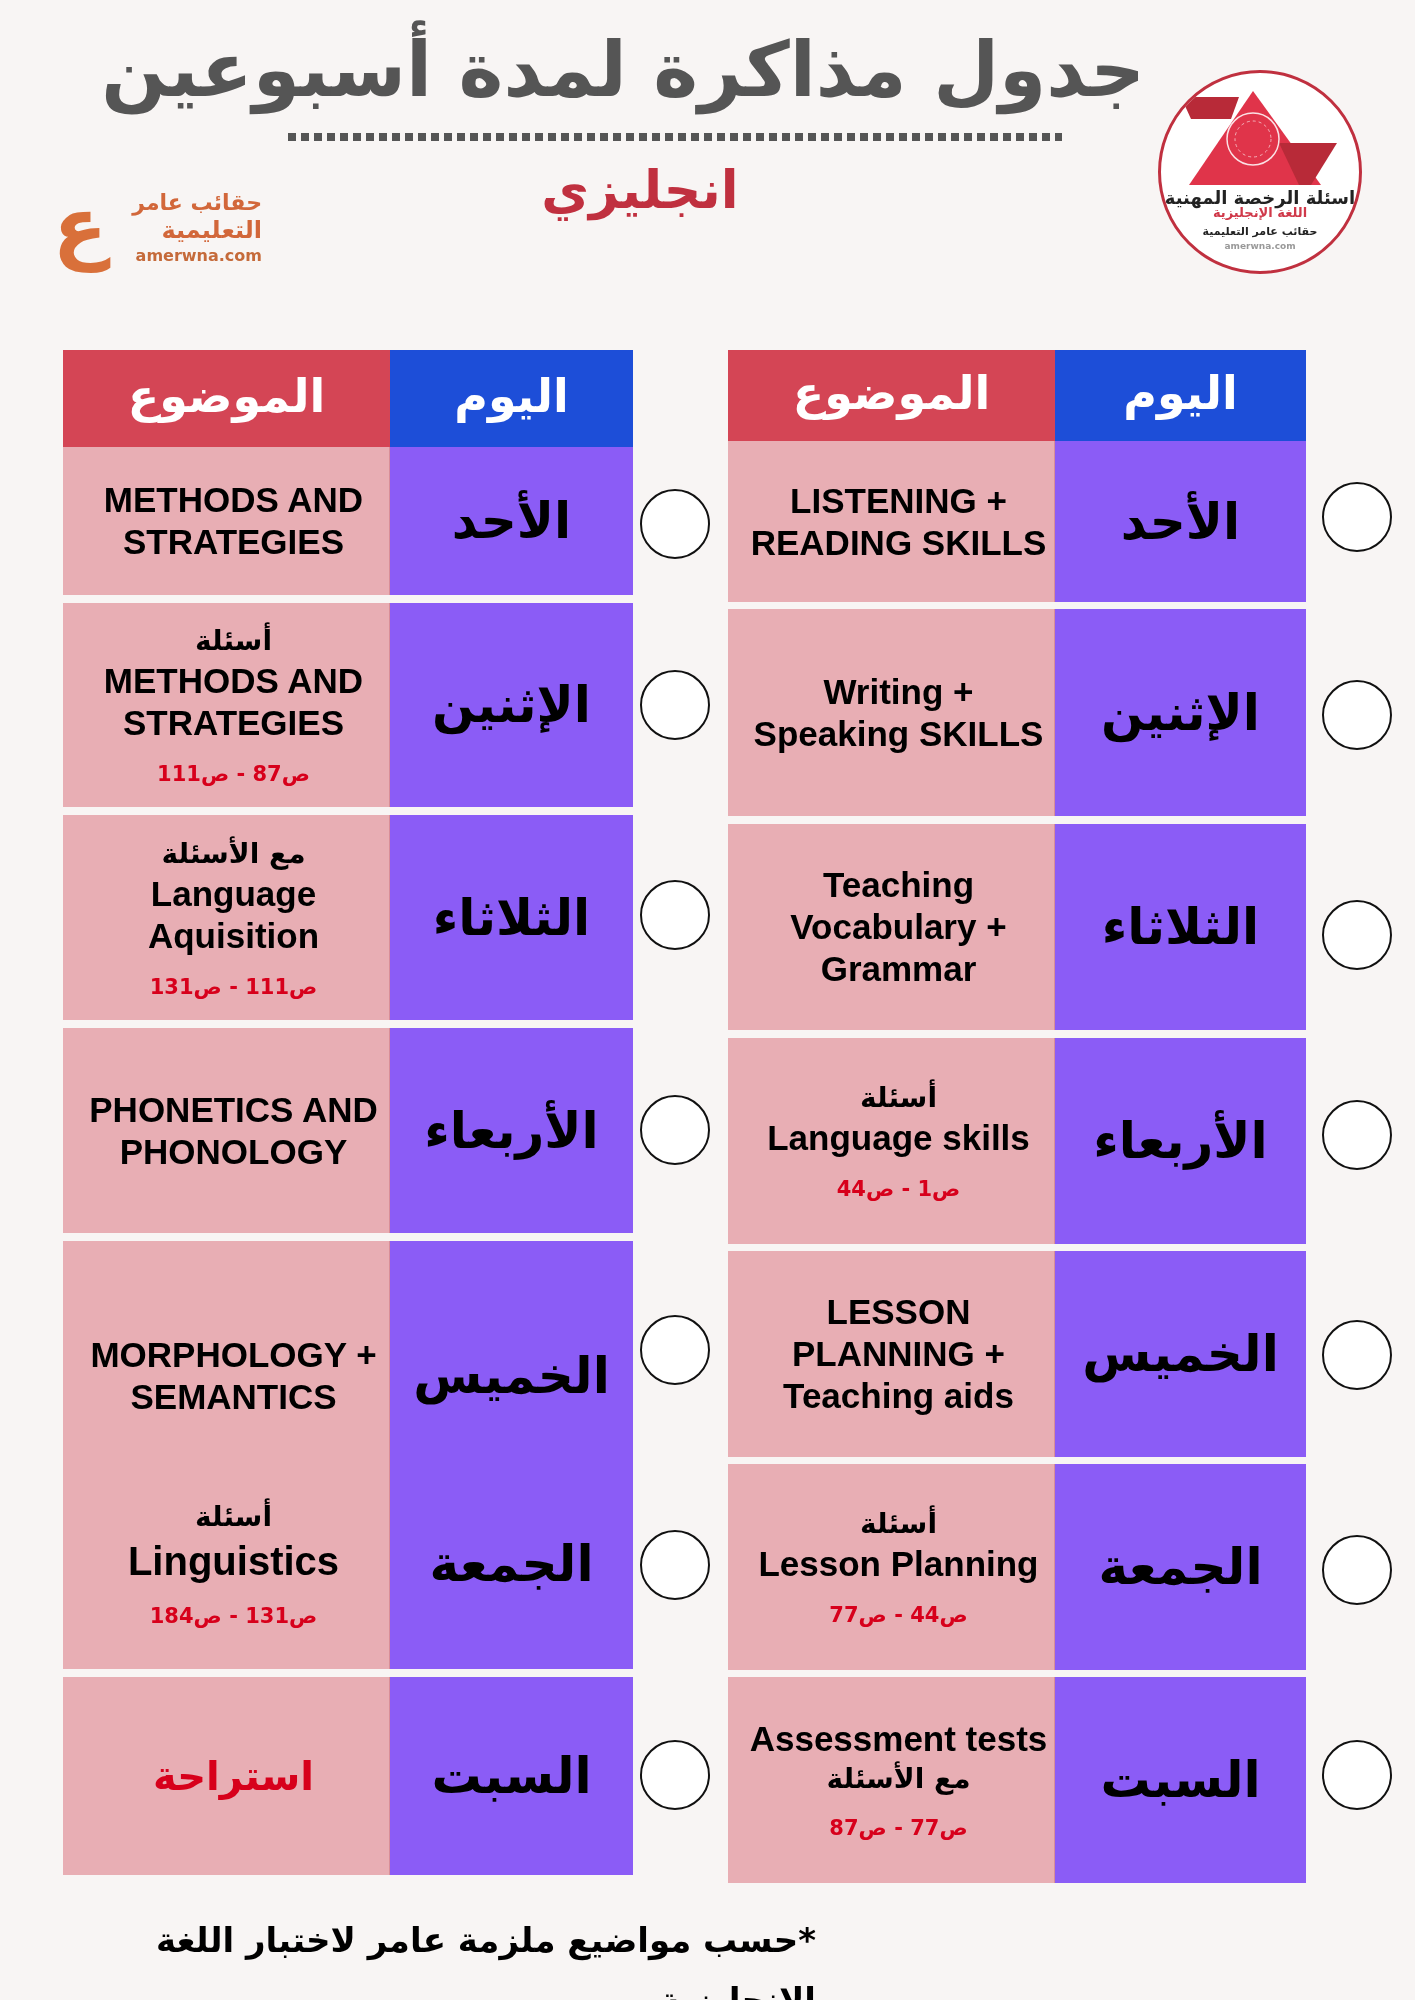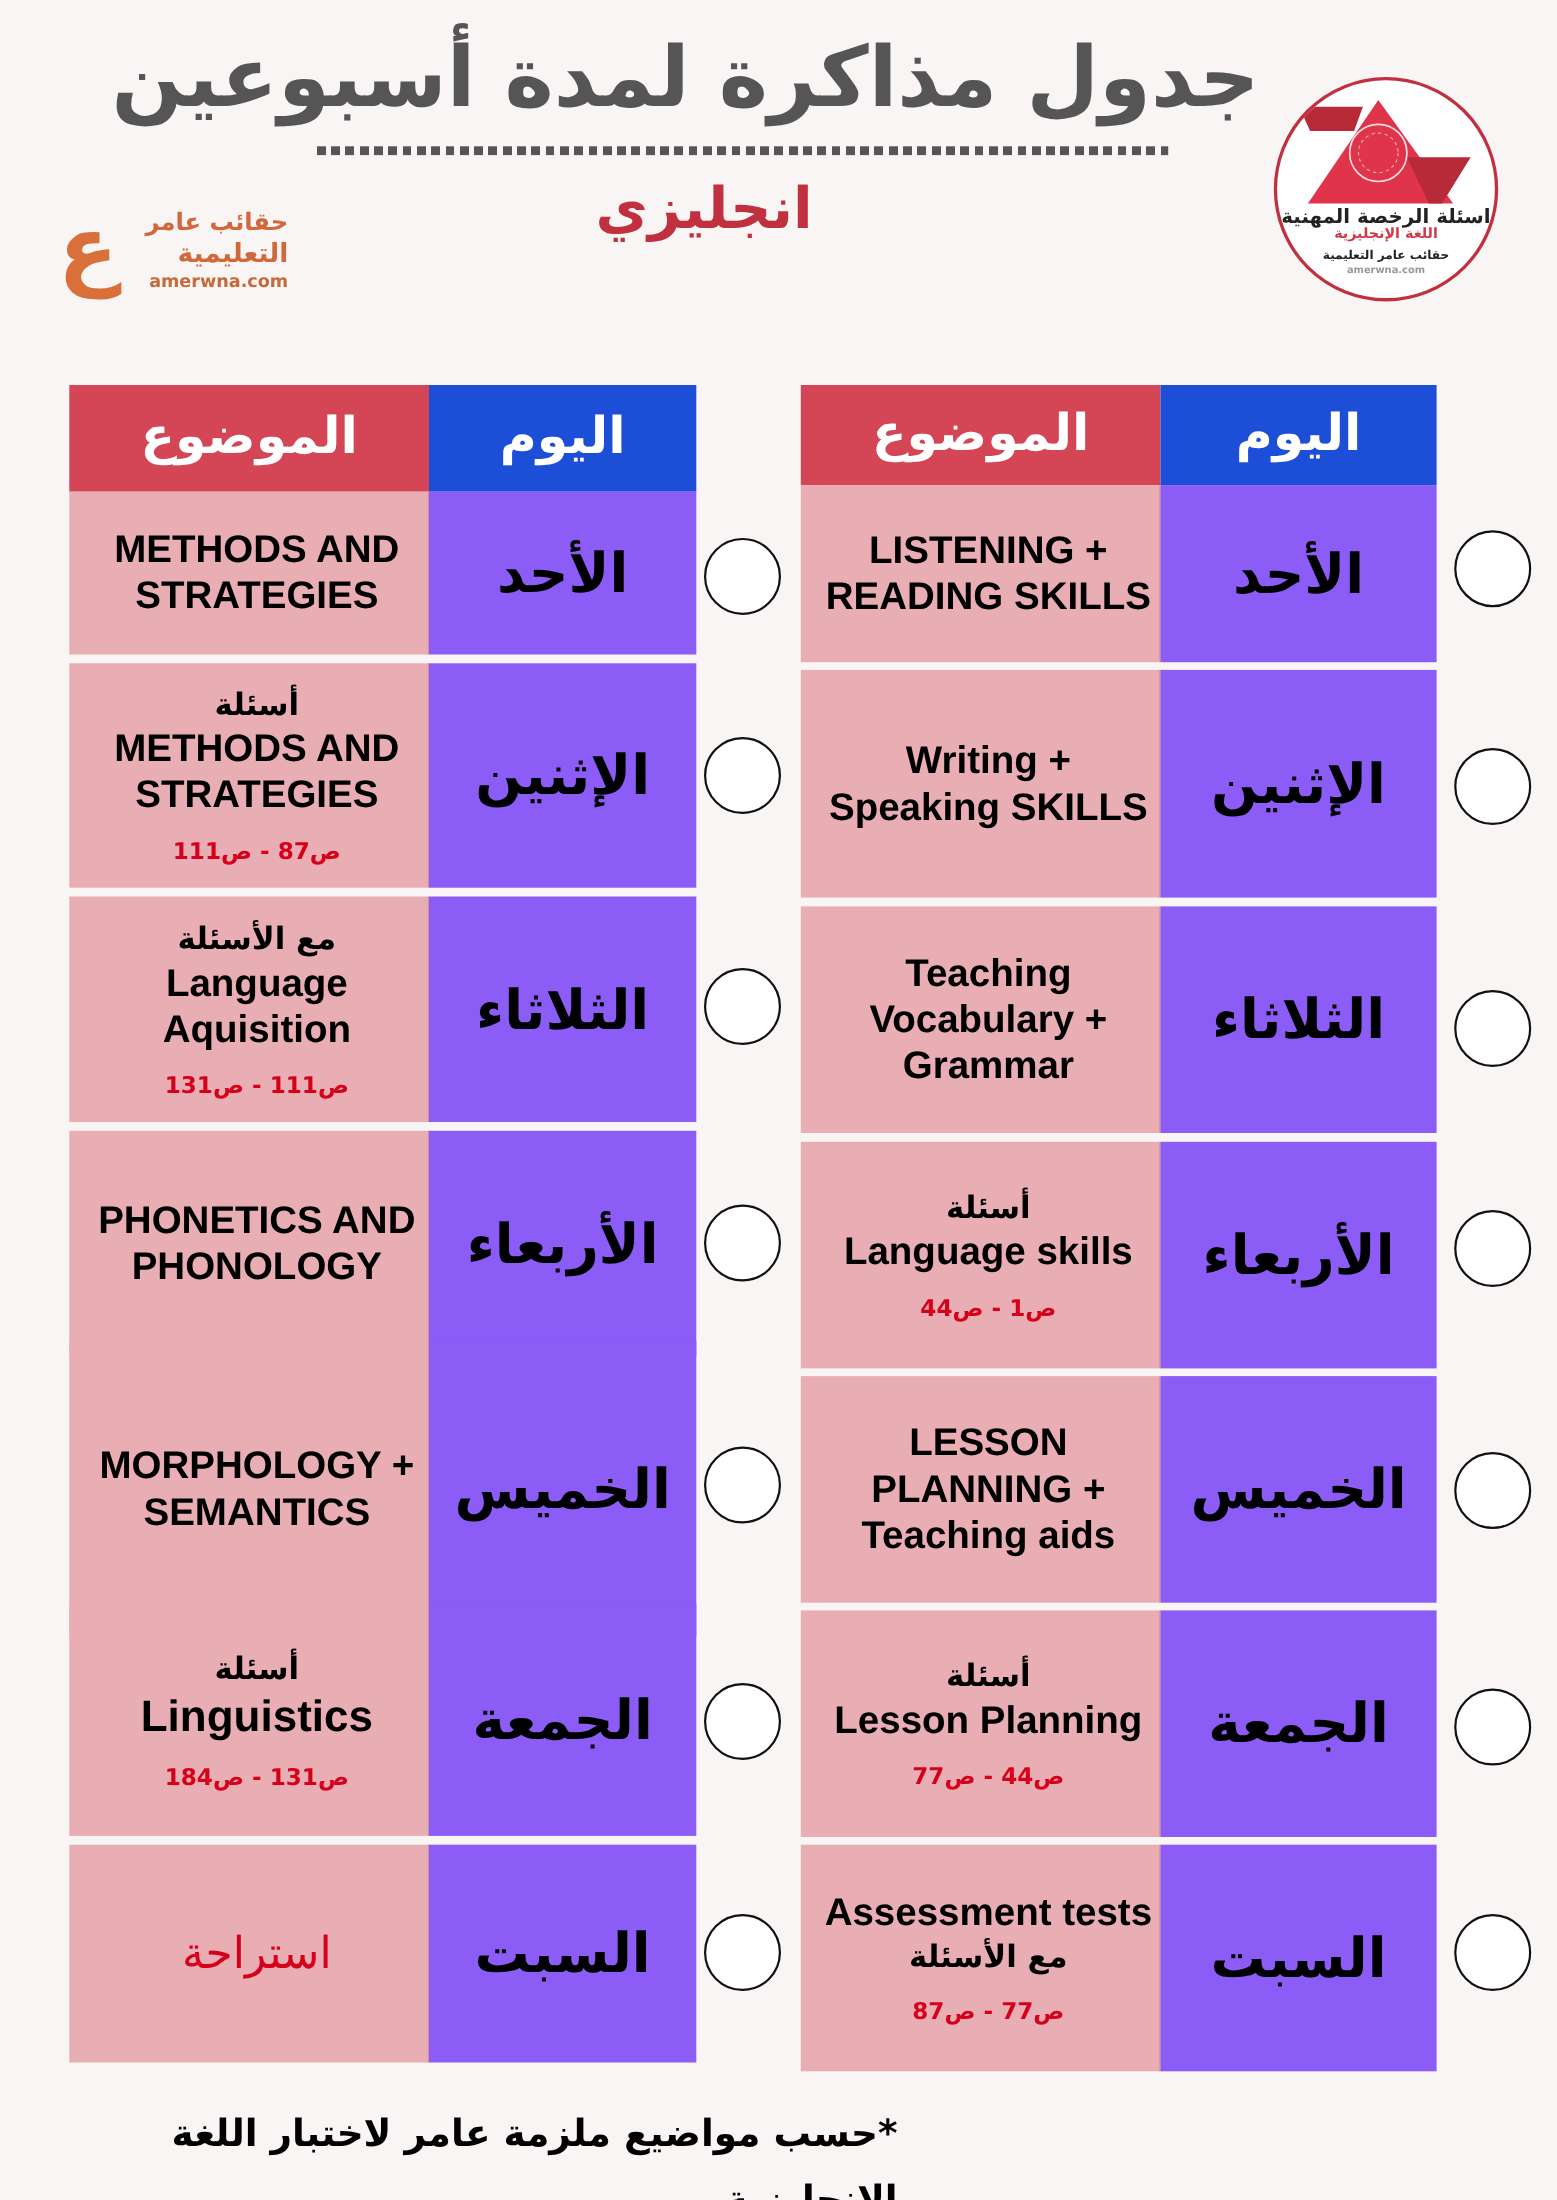--- a/index.html
+++ b/index.html
@@ -86,21 +86,21 @@
   }
   .l-en {
     font-family: "Liberation Sans", sans-serif; font-weight: bold; font-size: 35px; line-height: 42px;
   }
   .l-en.big { font-size: 40px; line-height: 50px; }
   .l-pg {
     font-family: "DejaVu Sans", sans-serif; font-weight: bold; font-size: 21px; line-height: 28px;
     color: #d7001b; direction: rtl; margin-top: 16px;
   }
   .l-rest {
-    font-family: "DejaVu Sans", sans-serif; font-weight: normal; font-size: 40px; color: #d7001b; direction: rtl;
+    font-family: "DejaVu Sans", sans-serif; font-weight: bold; font-size: 40px; color: #d7001b; direction: rtl;
   }
   .check {
     position: absolute; width: 70px; height: 70px; border-radius: 50%;
     border: 2px solid #111; background: #fff; cursor: pointer;
   }
   .footnote {
     position: absolute; left: 56px; top: 1910px; width: 760px; height: 60px;
     direction: rtl; text-align: right;
     font-family: "DejaVu Sans", sans-serif; font-weight: bold; font-size: 34px; line-height: 60px; color: #000;
   }
@@ -172,21 +172,21 @@
       </div>
       <div class="row" style="top: 678px; height: 205px;">
         <div class="c-topic" style="width: 327px;">
           <div class="l-en">
             <div>PHONETICS AND</div>
             <div>PHONOLOGY</div>
           </div>
         </div>
         <div class="c-day" style="width: 243px;">الأربعاء</div>
       </div>
-      <div class="row" style="top: 869px; height: 269px;">
+      <div class="row" style="top: 891px; height: 269px;">
         <div class="c-topic" style="width: 327px;">
           <div class="l-en">
             <div>MORPHOLOGY +</div>
             <div>SEMANTICS</div>
           </div>
         </div>
         <div class="c-day" style="width: 243px;">الخميس</div>
       </div>
       <div class="row" style="top: 1108px; height: 211px;">
         <div class="c-topic" style="width: 327px;">

